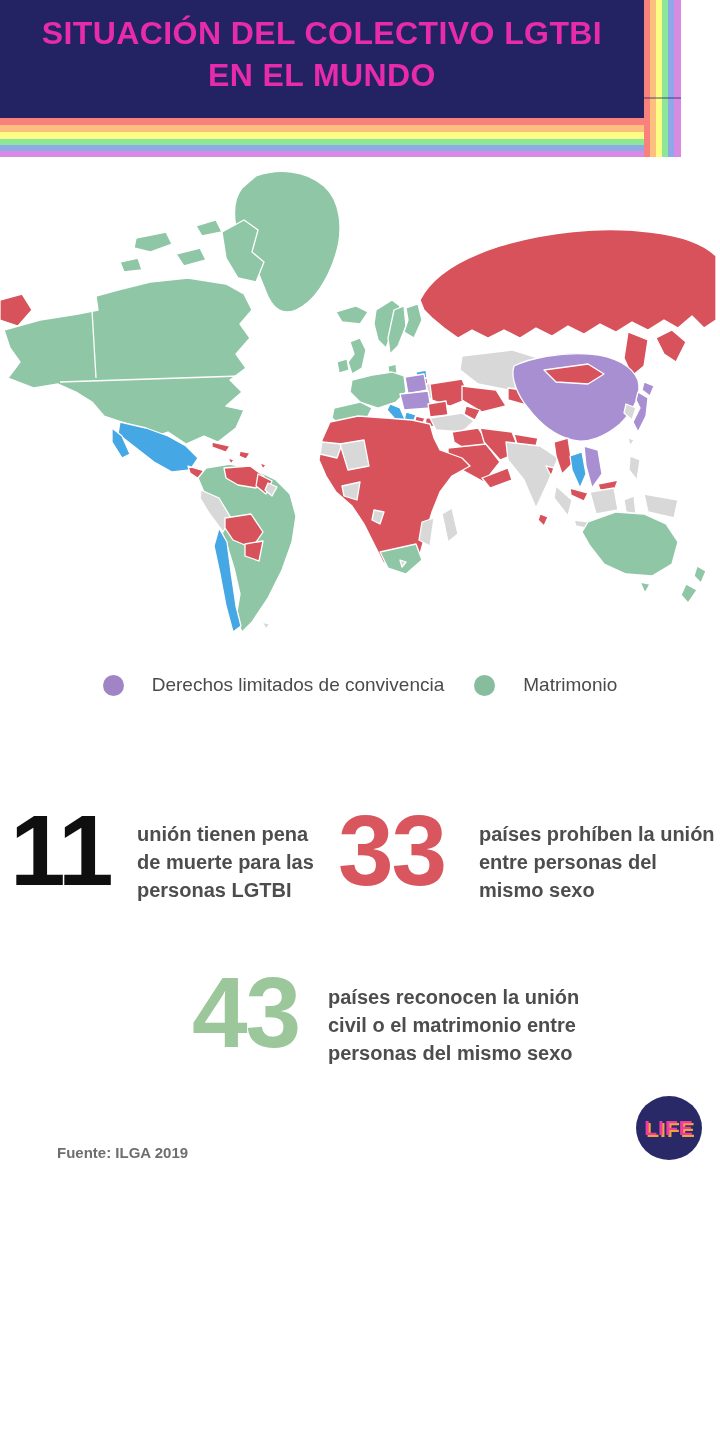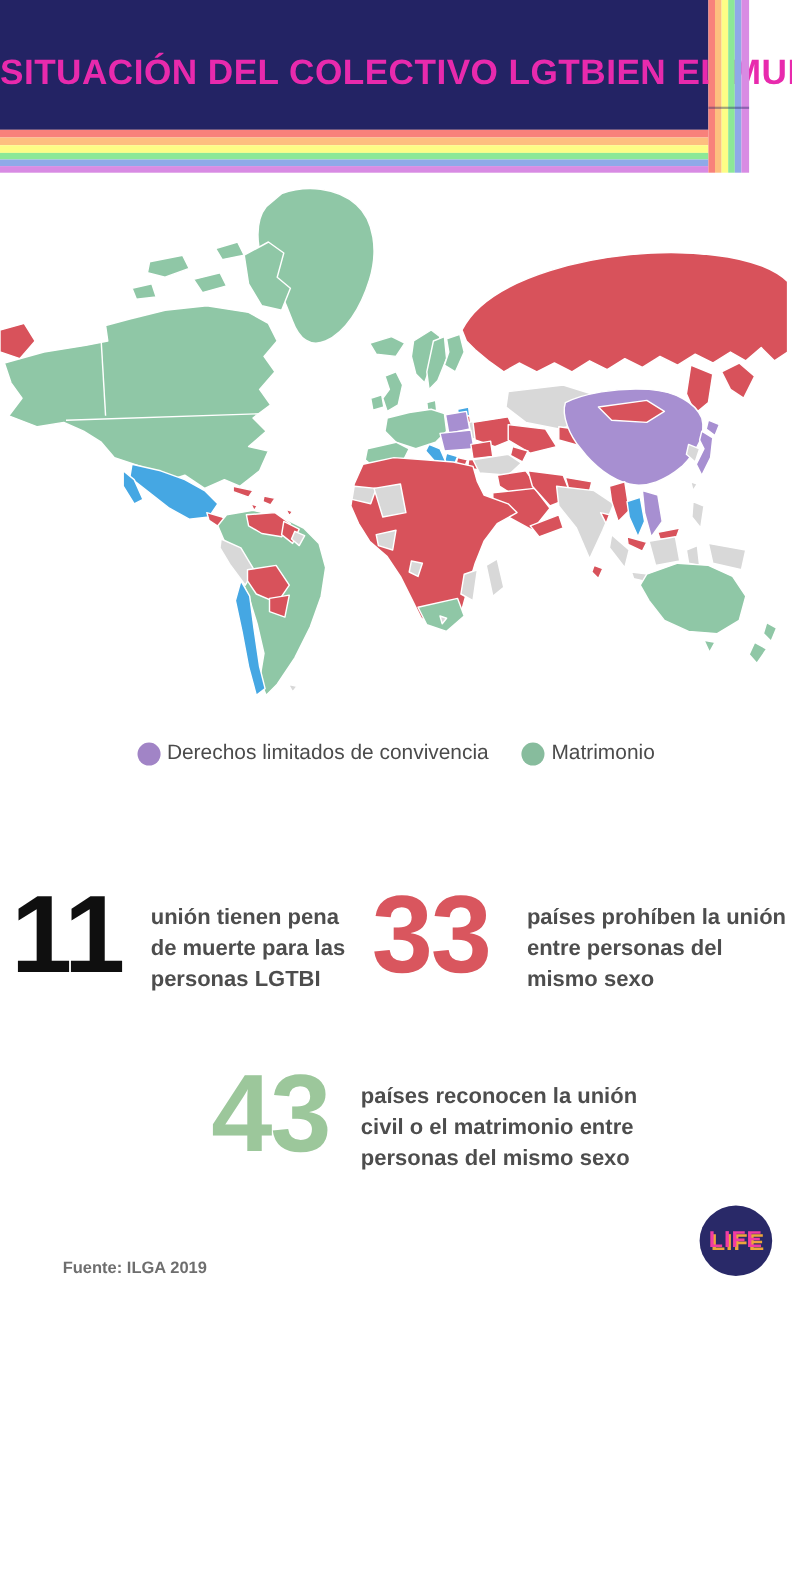--- a/index.html
+++ b/index.html
@@ -1,21 +1,21 @@
 <!DOCTYPE html>
 <html style="--navy: #232364; --title-pink: #e82aad; --rb1: #f8817b; --rb2: #fdbf7f; --rb3: #fdfd86; --rb4: #8ce897; --rb5: #8fa9e8; --rb6: #d88be3; --map-green: #8fc7a6; --map-red: #d8525b; --map-purple: #a78fd1; --map-blue: #45a7e3; --map-gray: #d8d8d8; --legend-purple: #a184c6; --legend-green: #87bc9d; --legend-red: #da4b52; --legend-blue: #44a8e1; --legend-text: #4b4b4b; --stat-black: #0f0f0f; --stat-red: #d9565e; --stat-green: #9cc79b; --stat-text: #4d4d4d; --source-text: #6e6e6e; --logo-navy: #292968; --logo-pink: #f23ba2; --logo-orange: #eda63a;"><head>
 <meta charset="utf-8">
 <style>
   html,body{margin:0;padding:0;background:#ffffff;}
   .page{position:relative;width:720px;height:1440px;background:#ffffff;overflow:hidden;
         font-family:"Liberation Sans", sans-serif;}
 
   
   .navy-box{position:absolute;left:0;top:0;width:644px;height:118px;background:var(--navy);
-            display:flex;flex-direction:row;align-items:center;justify-content:flex-start;padding-top:12px;box-sizing:border-box;}
+            display:flex;flex-direction:column;align-items:center;justify-content:flex-start;padding-top:12px;box-sizing:border-box;}
   .title-line{color:var(--title-pink);font-weight:700;font-size:32px;line-height:42px;letter-spacing:0.4px;text-align:center;white-space:nowrap;}
   .hstripes{position:absolute;left:0;top:118px;width:644px;height:39px;display:flex;flex-direction:column;}
   .hs{width:100%;}
   .hs1{height:7px;background:var(--rb1);} .hs2{height:7px;background:var(--rb2);}
   .hs3{height:7px;background:var(--rb3);} .hs4{height:6px;background:var(--rb4);}
   .hs5{height:6px;background:var(--rb5);} .hs6{height:6px;background:var(--rb6);}
   .vstripes{position:absolute;left:644px;top:0;width:37px;height:157px;display:flex;flex-direction:row;}
   .vs{height:100%;}
   .vs1{width:6px;background:var(--rb1);} .vs2{width:6px;background:var(--rb2);}
   .vs3{width:6px;background:var(--rb3);} .vs4{width:6px;background:var(--rb4);}
@@ -27,21 +27,21 @@
   .map-area svg{display:block;width:720px;height:480px;}
   .map-area path{stroke:#ffffff;stroke-width:1.3;stroke-linejoin:round;}
   .mg{fill:var(--map-green);} .mr{fill:var(--map-red);} .mp{fill:var(--map-purple);}
   .mb{fill:var(--map-blue);} .mx{fill:var(--map-gray);}
   .border{fill:none;stroke:#ffffff;stroke-width:2;}
 
   
   .legend{position:absolute;left:0;top:672px;width:720px;}
   .legend-row{display:flex;justify-content:center;align-items:center;gap:30px;height:26px;}
   .legend-row + .legend-row{margin-top:32px;}
-  .legend-item{display:flex;align-items:center;gap:6px;}
+  .legend-item{display:flex;align-items:center;gap:28px;}
   .dot{width:21px;height:21px;border-radius:50%;flex:0 0 auto;}
   .dot-purple{background:var(--legend-purple);} .dot-green{background:var(--legend-green);}
   .dot-red{background:var(--legend-red);} .dot-blue{background:var(--legend-blue);}
   .legend-label{font-size:19px;color:var(--legend-text);font-weight:400;}
 
   
   .stat-number{position:absolute;font-weight:700;font-size:100px;line-height:1;letter-spacing:-2px;text-align:right;}
   .stat-text{position:absolute;font-weight:700;font-size:20px;line-height:28px;color:var(--stat-text);}
   .num-1{left:10px;top:800px;color:var(--stat-black);}
   .txt-1{left:137px;top:820px;width:215px;}

